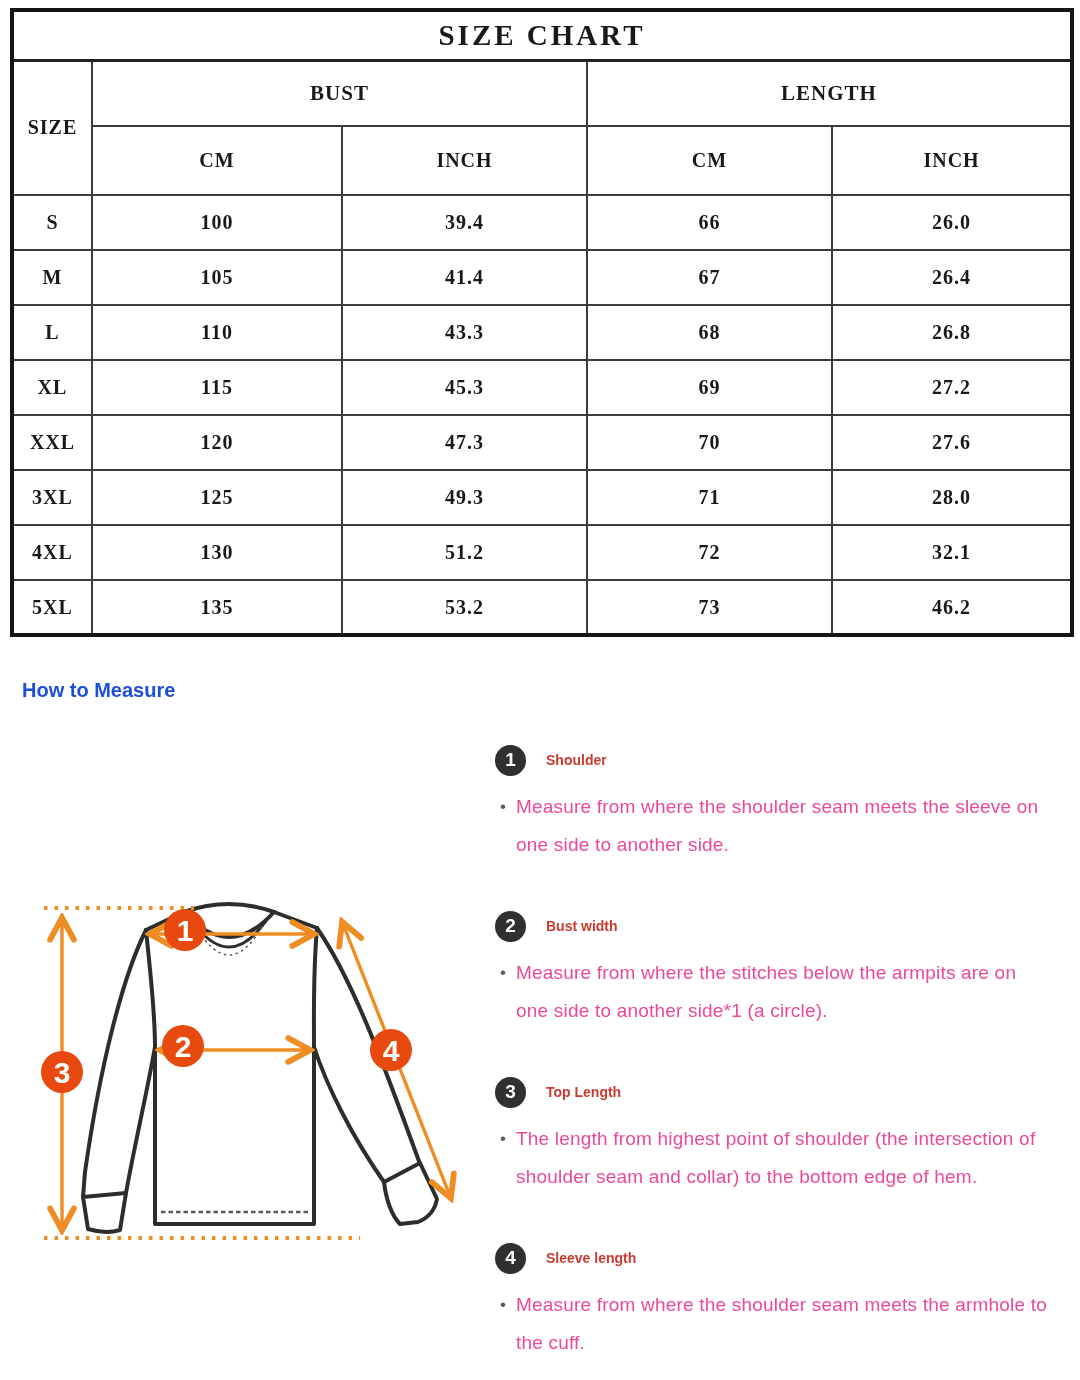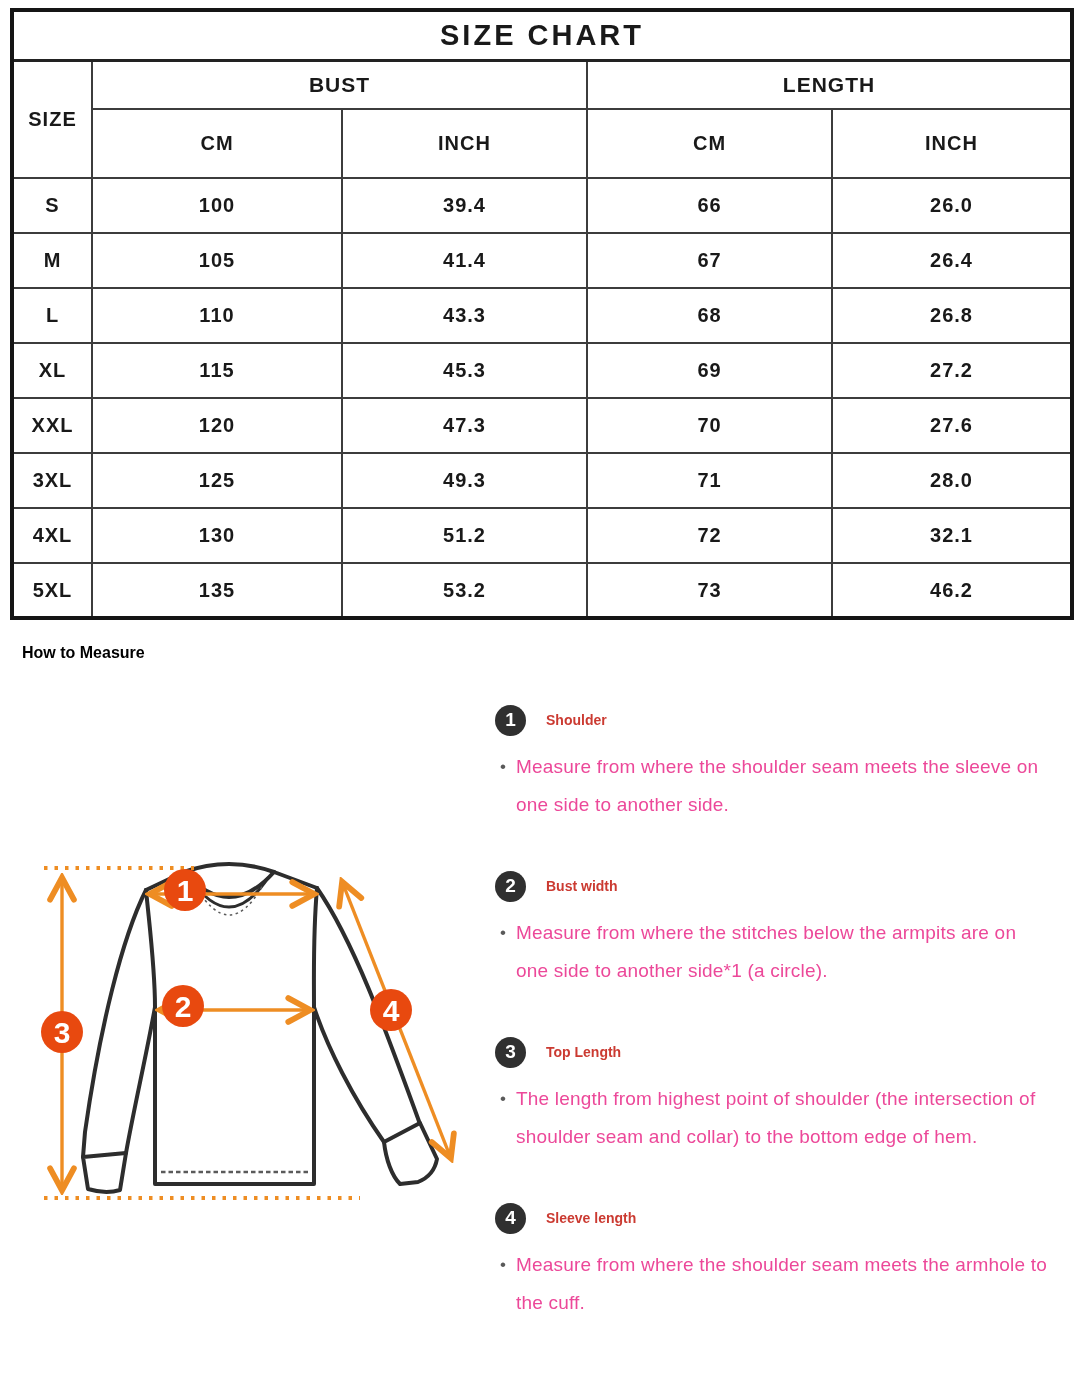--- a/index.html
+++ b/index.html
@@ -4,39 +4,39 @@
 <style>
   * { margin:0; padding:0; box-sizing:border-box; }
   html,body { width:1080px; height:1380px; background:#ffffff; overflow:hidden;
               font-family:"Liberation Sans", sans-serif; }
 
   
   .size-table {
     width:1060px; margin:8px 10px 0 10px;
     border-collapse:collapse; table-layout:fixed;
     border:4px solid #151515;
-    font-family:Liberation Sans, sans-serif;
+    font-family:Liberation Serif, serif;
     color:#191919;
     padding-left:13px;
   }
   .size-table td {
     border:2px solid #3c3c3c;
     text-align:center; vertical-align:middle;
     font-weight:bold; letter-spacing:1px;
   }
   .size-table td.t-title  { height:50px; font-size:29px; letter-spacing:3px; border-bottom:3px solid #222; }
-  .size-table td.t-group  { height:49px; font-size:21px; }
+  .size-table td.t-group  { height:66px; font-size:21px; }
   .size-table td.t-unit   { height:69px; font-size:20px; }
   .size-table td.t-size   { font-size:20px; }
   .size-table td.t-cell   { height:55px; font-size:20px; }
 
   
   .htm-heading {
-    margin:24px 0 0 22px;
-    font-size:16px; font-weight:bold; color:#000000;
+    margin:42px 0 0 22px;
+    font-size:20px; font-weight:bold; color:#1d4ed8;
   }
   .measure-row { display:flex; align-items:flex-start; margin-top:42px; }
 
   .diagram-col { width:495px; flex:0 0 495px; }
   .diagram-col svg { display:block; margin:138px 0 0 22px; }
 
   .items-col { flex:1 1 auto; padding-right:18px; max-width:575px; }
   .m-item { margin-bottom:46px; }
   .m-head { display:flex; align-items:center; height:32px; }
   .m-badge {

